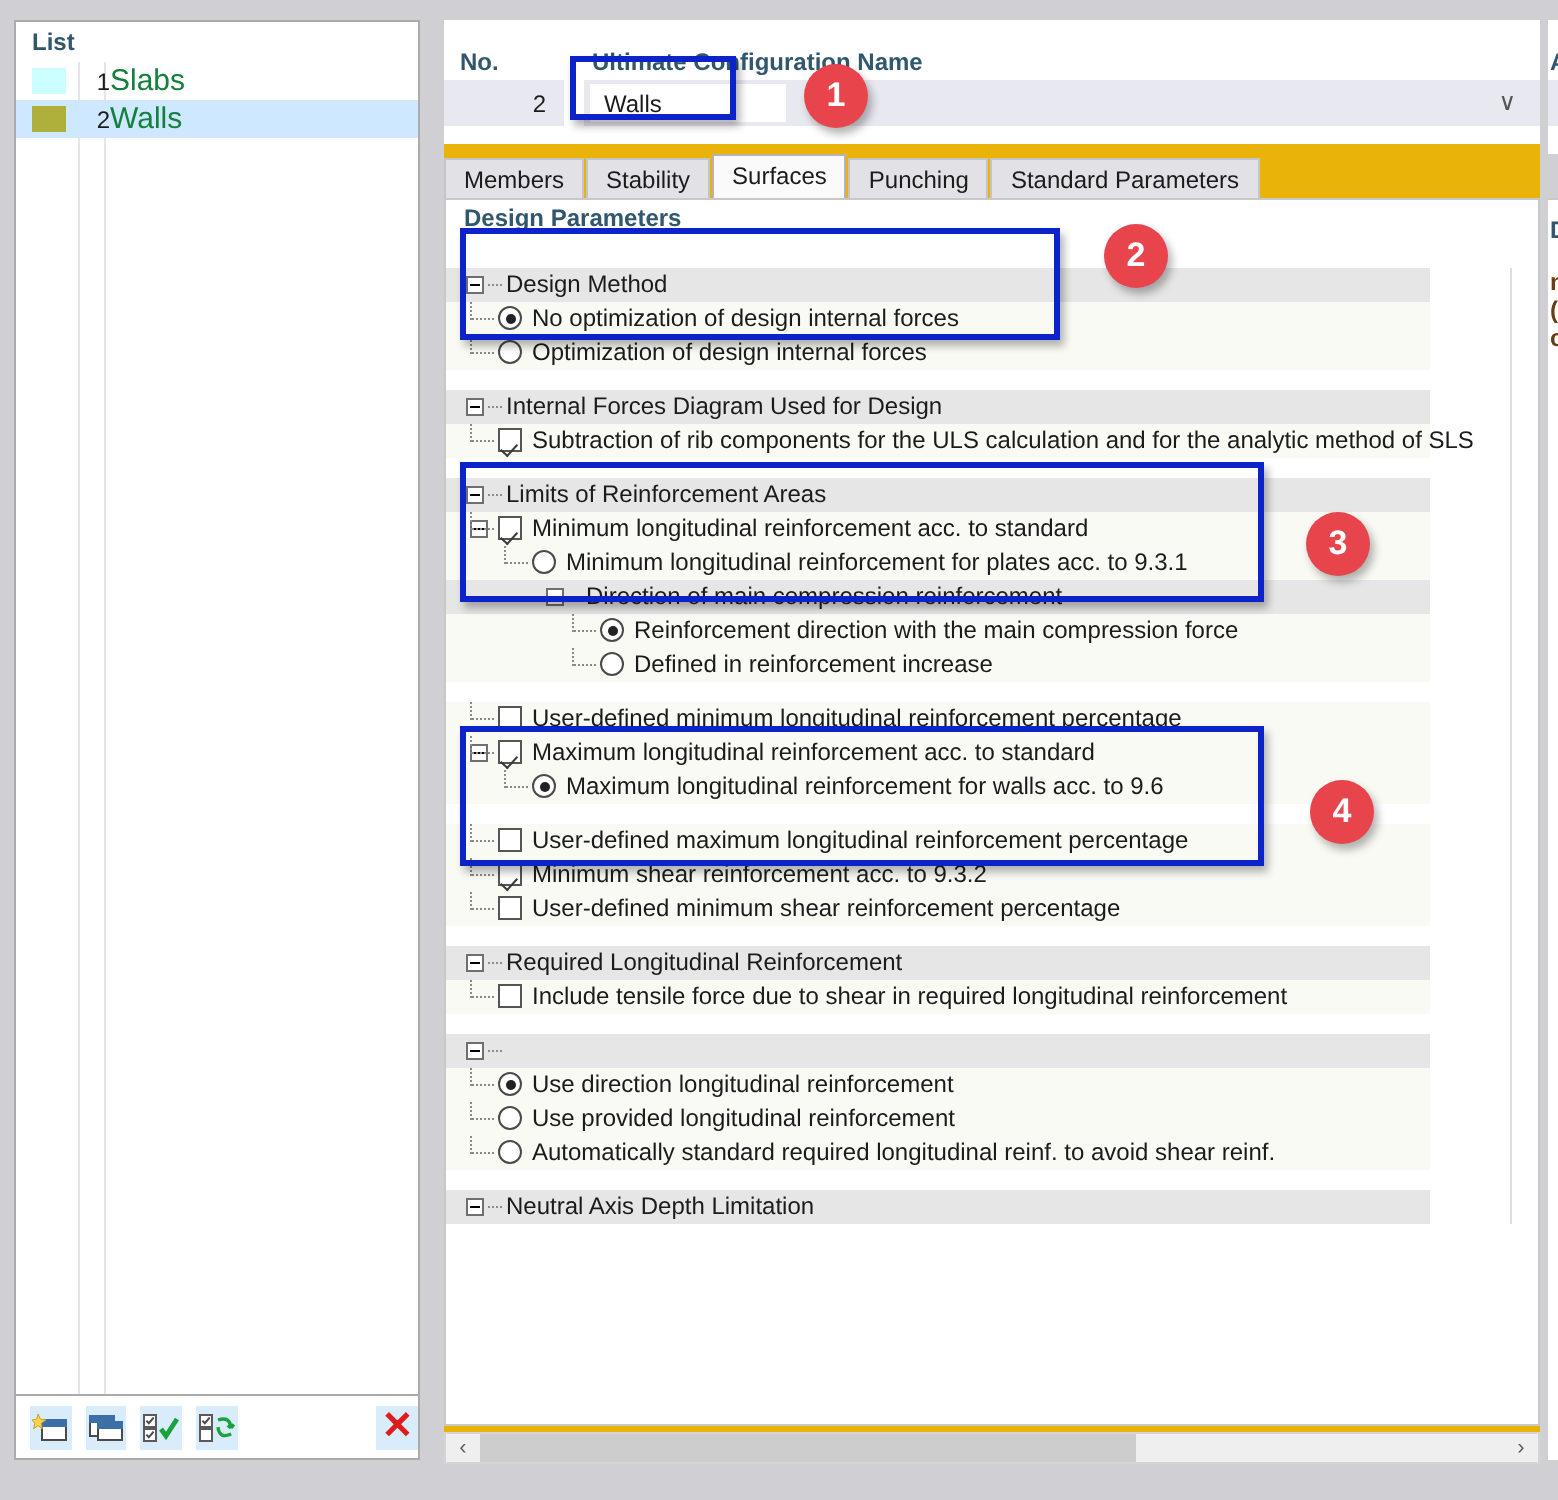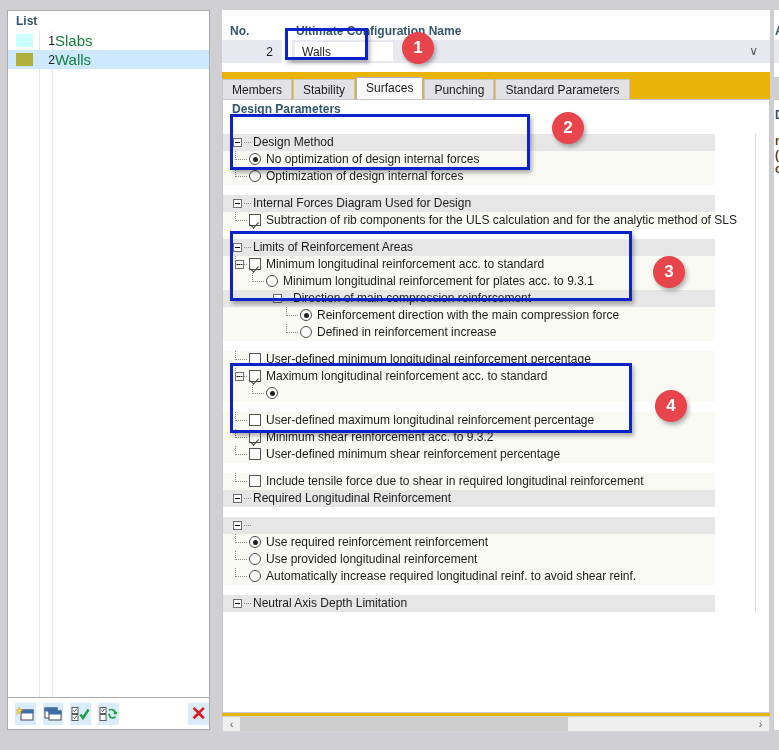--- a/index.html
+++ b/index.html
@@ -328,20 +328,21 @@
             <span class="exp" style="left:12px"></span>
             <span class="dotv" style="left:12px;top:0;height:9px;"></span>
             <span class="dotline" style="left:13px;width:12px;"></span>
             <span class="cb on" style="left:26px"></span>
             <span class="lbl" style="left:43px">Maximum longitudinal reinforcement acc. to standard</span>
           </div>
           <div class="node leaf">
             <span class="dotv" style="left:29px;top:0;height:9px;"></span>
             <span class="dotline" style="left:30px;width:12px;"></span>
             <span class="rb on" style="left:43px"></span>
+            <span class="lbl" style="left:60px">Maximum longitudinal reinforcement for walls acc. to 9.6</span>
           </div>
           <div class="node blank"></div>
           <div class="node leaf">
             <span class="dotv" style="left:12px;top:0;height:9px;"></span>
             <span class="dotline" style="left:13px;width:12px;"></span>
             <span class="cb" style="left:26px"></span>
             <span class="lbl" style="left:43px">User-defined maximum longitudinal reinforcement percentage</span>
           </div>
           <div class="node leaf">
             <span class="dotv" style="left:12px;top:0;height:9px;"></span>
@@ -349,53 +350,53 @@
             <span class="cb on" style="left:26px"></span>
             <span class="lbl" style="left:43px">Minimum shear reinforcement acc. to 9.3.2</span>
           </div>
           <div class="node leaf">
             <span class="dotv" style="left:12px;top:0;height:9px;"></span>
             <span class="dotline" style="left:13px;width:12px;"></span>
             <span class="cb" style="left:26px"></span>
             <span class="lbl" style="left:43px">User-defined minimum shear reinforcement percentage</span>
           </div>
           <div class="node blank"></div>
+          <div class="node group">
+            <span class="exp" style="left:10px"></span>
+            <span class="dotline" style="left:21px;width:7px;"></span>
+            <span class="grp-lbl" style="left:30px">Required Longitudinal Reinforcement</span>
+          </div>
           <div class="node leaf">
             <span class="dotv" style="left:12px;top:0;height:9px;"></span>
             <span class="dotline" style="left:13px;width:12px;"></span>
             <span class="cb" style="left:26px"></span>
             <span class="lbl" style="left:43px">Include tensile force due to shear in required longitudinal reinforcement</span>
           </div>
-          <div class="node group">
-            <span class="exp" style="left:10px"></span>
-            <span class="dotline" style="left:21px;width:7px;"></span>
-            <span class="grp-lbl" style="left:30px">Required Longitudinal Reinforcement</span>
-          </div>
           <div class="node blank"></div>
           <div class="node group">
             <span class="exp" style="left:10px"></span>
             <span class="dotline" style="left:21px;width:7px;"></span>
           </div>
           <div class="node leaf">
             <span class="dotv" style="left:12px;top:0;height:9px;"></span>
             <span class="dotline" style="left:13px;width:12px;"></span>
             <span class="rb on" style="left:26px"></span>
-            <span class="lbl" style="left:43px">Use required reinforcement reinforcement</span>
+            <span class="lbl" style="left:43px">Use direction longitudinal reinforcement</span>
           </div>
           <div class="node leaf">
             <span class="dotv" style="left:12px;top:0;height:9px;"></span>
             <span class="dotline" style="left:13px;width:12px;"></span>
             <span class="rb" style="left:26px"></span>
             <span class="lbl" style="left:43px">Use provided longitudinal reinforcement</span>
           </div>
           <div class="node leaf">
             <span class="dotv" style="left:12px;top:0;height:9px;"></span>
             <span class="dotline" style="left:13px;width:12px;"></span>
             <span class="rb" style="left:26px"></span>
-            <span class="lbl" style="left:43px">Automatically increase required longitudinal reinf. to avoid shear reinf.</span>
+            <span class="lbl" style="left:43px">Automatically standard required longitudinal reinf. to avoid shear reinf.</span>
           </div>
           <div class="node blank"></div>
           <div class="node group">
             <span class="exp" style="left:10px"></span>
             <span class="dotline" style="left:21px;width:7px;"></span>
             <span class="grp-lbl" style="left:30px">Neutral Axis Depth Limitation</span>
           </div>
         </div>
     </div>
 

